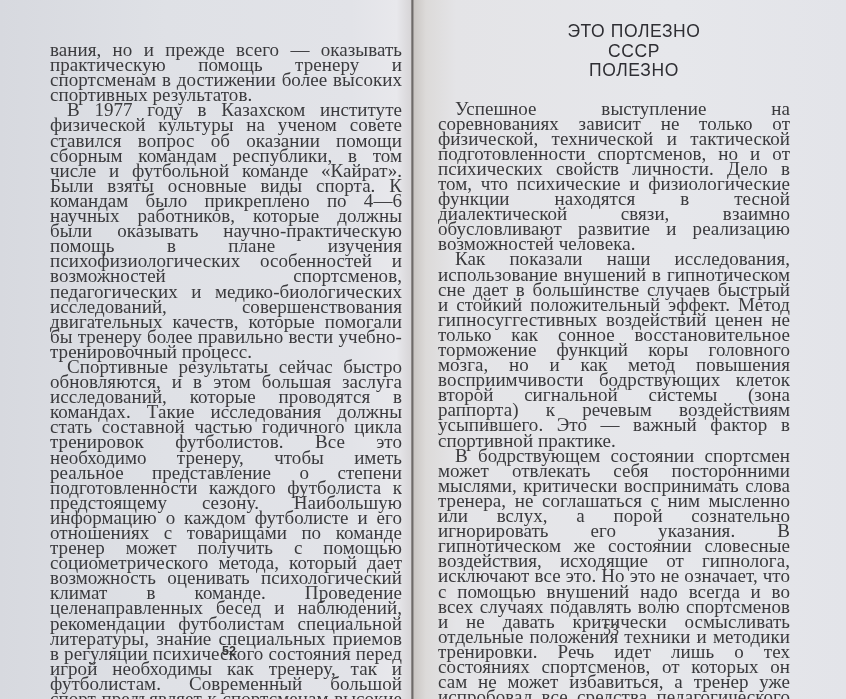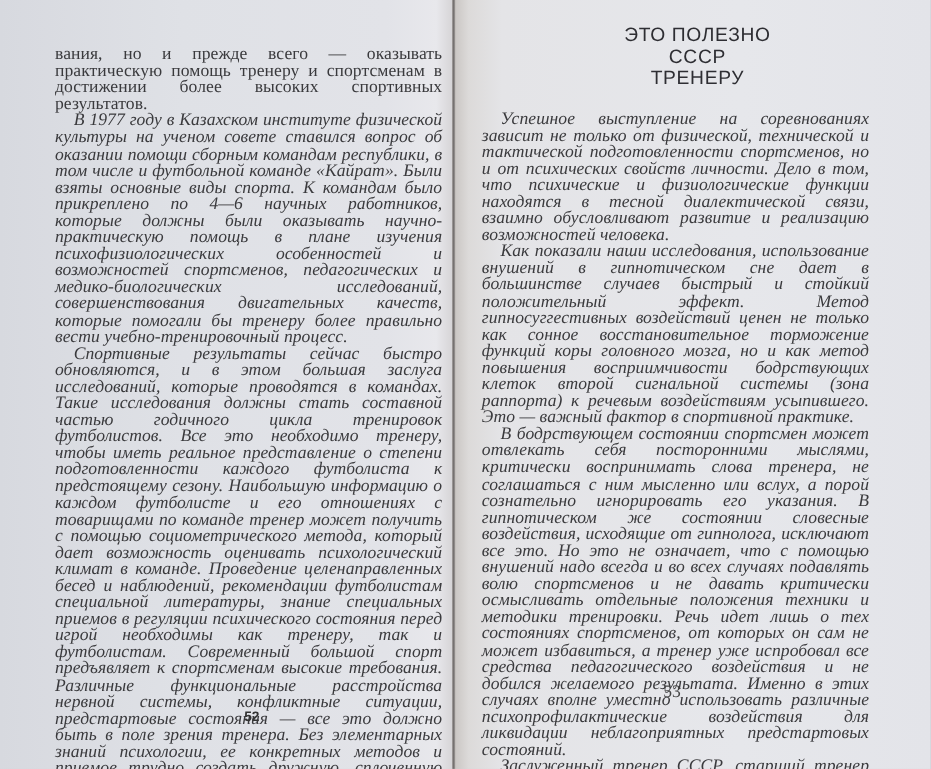--- a/index.html
+++ b/index.html
@@ -42,30 +42,29 @@
     z-index: 2;
   }
   .text-block-left {
     position: absolute;
     left: 50px;
     top: 42px;
     width: 352px;
   }
   .para {
     margin: 0;
-    font-size: 16px;
+    font-size: 19px;
     line-height: 15.1px;
     text-align: justify;
     text-align-last: left;
     hyphens: manual;
     letter-spacing: 0.05px;
   }
   .para.indent {
     text-indent: 17px;
-    font-style: italic;
   }
   .para.cont {
     text-indent: 0;
   }
   .chapter-title {
     text-align: center;
     font-family: "Liberation Sans", "DejaVu Sans", sans-serif;
     font-weight: normal;
     font-size: 17.5px;
     line-height: 19.5px;
@@ -117,21 +116,21 @@
     <div class="page-number left">52</div>
   </div>
 
   <div class="gutter"></div>
 
   <div class="page page-right">
     <div class="right-inner">
       <h1 class="chapter-title" style="margin-top:22px;">
         <span>ЭТО ПОЛЕЗНО</span>
         <span>СССР</span>
-        <span>ТРЕНЕРУ</span>
+        <span>ПОЛЕЗНО</span>
       </h1>
       <div style="width:352px;">
         <p class="para indent">Успешное выступление на соревнованиях зависит не только от физической, технической и тактической подготовленности спортсменов, но и от психических свойств личности. Дело в том, что психические и физиологические функции находятся в тесной диалектической связи, взаимно обусловливают развитие и реализацию возможностей человека.</p>
         <p class="para indent">Как показали наши исследования, использование внушений в гипнотическом сне дает в большинстве случаев быстрый и стойкий положительный эффект. Метод гипносуггестивных воздействий ценен не только как сонное восстановительное торможение функций коры головного мозга, но и как метод повышения восприимчивости бодрствующих клеток второй сигнальной системы (зона раппорта) к речевым воздействиям усыпившего. Это — важный фактор в спортивной практике.</p>
         <p class="para indent">В бодрствующем состоянии спортсмен может отвлекать себя посторонними мыслями, критически воспринимать слова тренера, не соглашаться с ним мысленно или вслух, а порой сознательно игнорировать его указания. В гипнотическом же состоянии словесные воздействия, исходящие от гипнолога, исключают все это. Но это не означает, что с помощью внушений надо всегда и во всех случаях подавлять волю спортсменов и не давать критически осмысливать отдельные положения техники и методики тренировки. Речь идет лишь о тех состояниях спортсменов, от которых он сам не может избавиться, а тренер уже испробовал все средства педагогического воздействия и не добился желаемого результата. Именно в этих случаях вполне уместно использовать различные психопрофилактические воздействия для ликвидации неблагоприятных предстартовых состояний.</p>
         <p class="para indent">Заслуженный тренер СССР, старший тренер сборной команды СССР по скоростному бегу на коньках</p>
       </div>
     </div>
     <div class="page-number right">53</div>
   </div>

